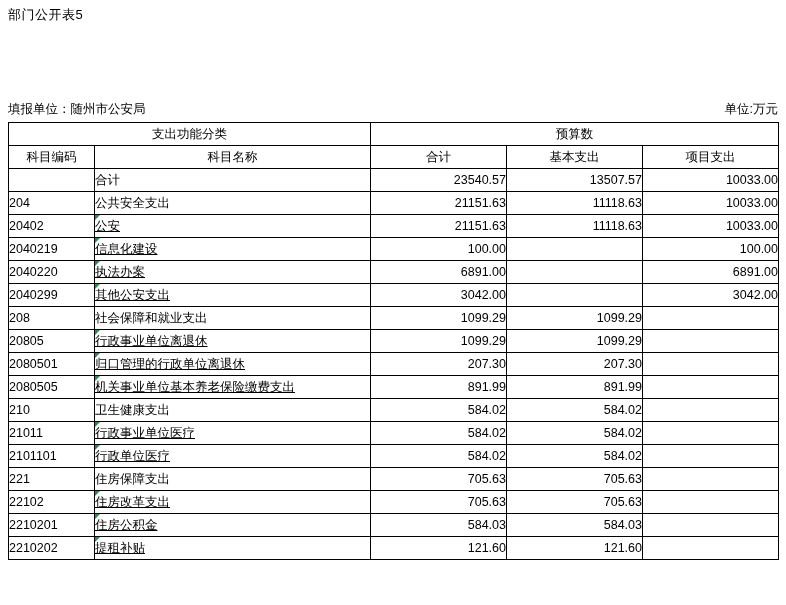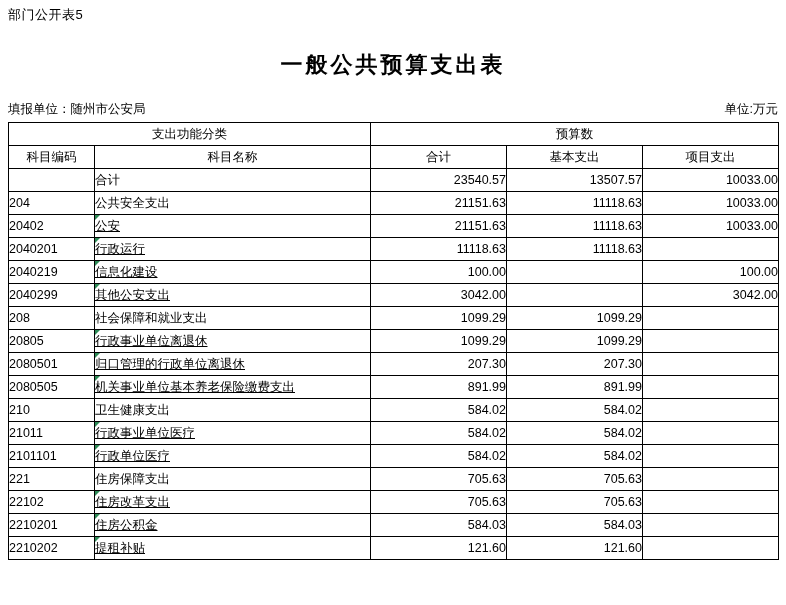--- a/index.html
+++ b/index.html
@@ -109,21 +109,20 @@
     border-right: 5px solid transparent;
   }
 </style>
 </head>
 <body>
 
 <div class="page">
 
   <div class="form-id">部门公开表5</div>
 
-  <div class="doc-title">一般公共预算支出表</div>
 
   <div class="meta-row">
     <div class="meta-left">填报单位：随州市公安局</div>
     <div class="meta-right">单位:万元</div>
   </div>
 
   <table class="budget">
     <colgroup>
       <col class="col-code">
       <col class="col-name">
@@ -160,32 +159,32 @@
           <td class="num">10033.00</td>
         </tr>
         <tr>
           <td class="cell-code">20402</td>
           <td class="cell-name lv1 marked">公安</td>
           <td class="num">21151.63</td>
           <td class="num">11118.63</td>
           <td class="num">10033.00</td>
         </tr>
         <tr>
-          <td class="cell-code">2040201</td>
-          <td class="cell-name lv2 marked">行政运行</td>
-          <td class="num">11118.63</td>
-          <td class="num">11118.63</td>
-          <td class="num"></td>
-        </tr>
-        <tr>
           <td class="cell-code">2040219</td>
           <td class="cell-name lv2 marked">信息化建设</td>
           <td class="num">100.00</td>
           <td class="num"></td>
           <td class="num">100.00</td>
+        </tr>
+        <tr>
+          <td class="cell-code">2040220</td>
+          <td class="cell-name lv2 marked">执法办案</td>
+          <td class="num">6891.00</td>
+          <td class="num"></td>
+          <td class="num">6891.00</td>
         </tr>
         <tr>
           <td class="cell-code">2040299</td>
           <td class="cell-name lv2 marked">其他公安支出</td>
           <td class="num">3042.00</td>
           <td class="num"></td>
           <td class="num">3042.00</td>
         </tr>
         <tr>
           <td class="cell-code">208</td>

